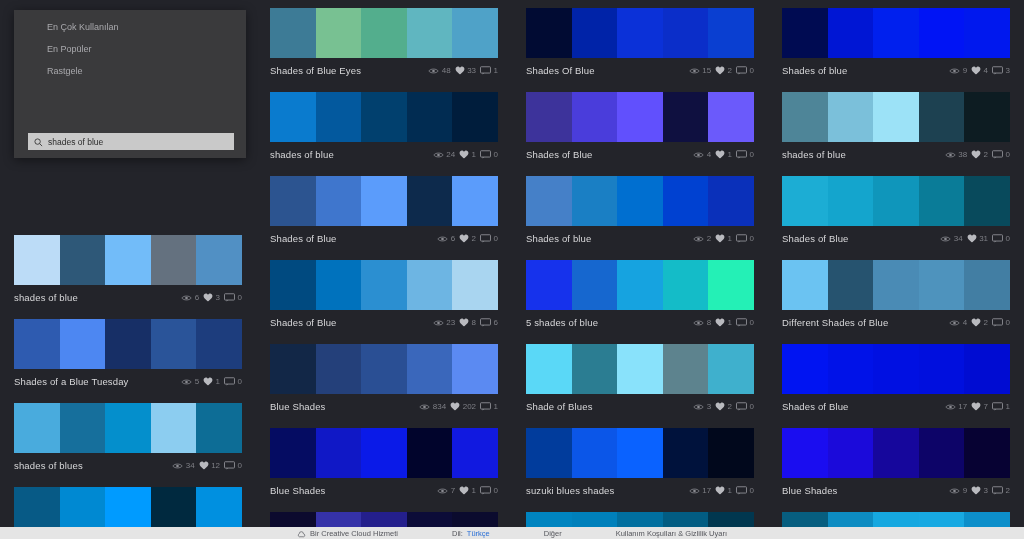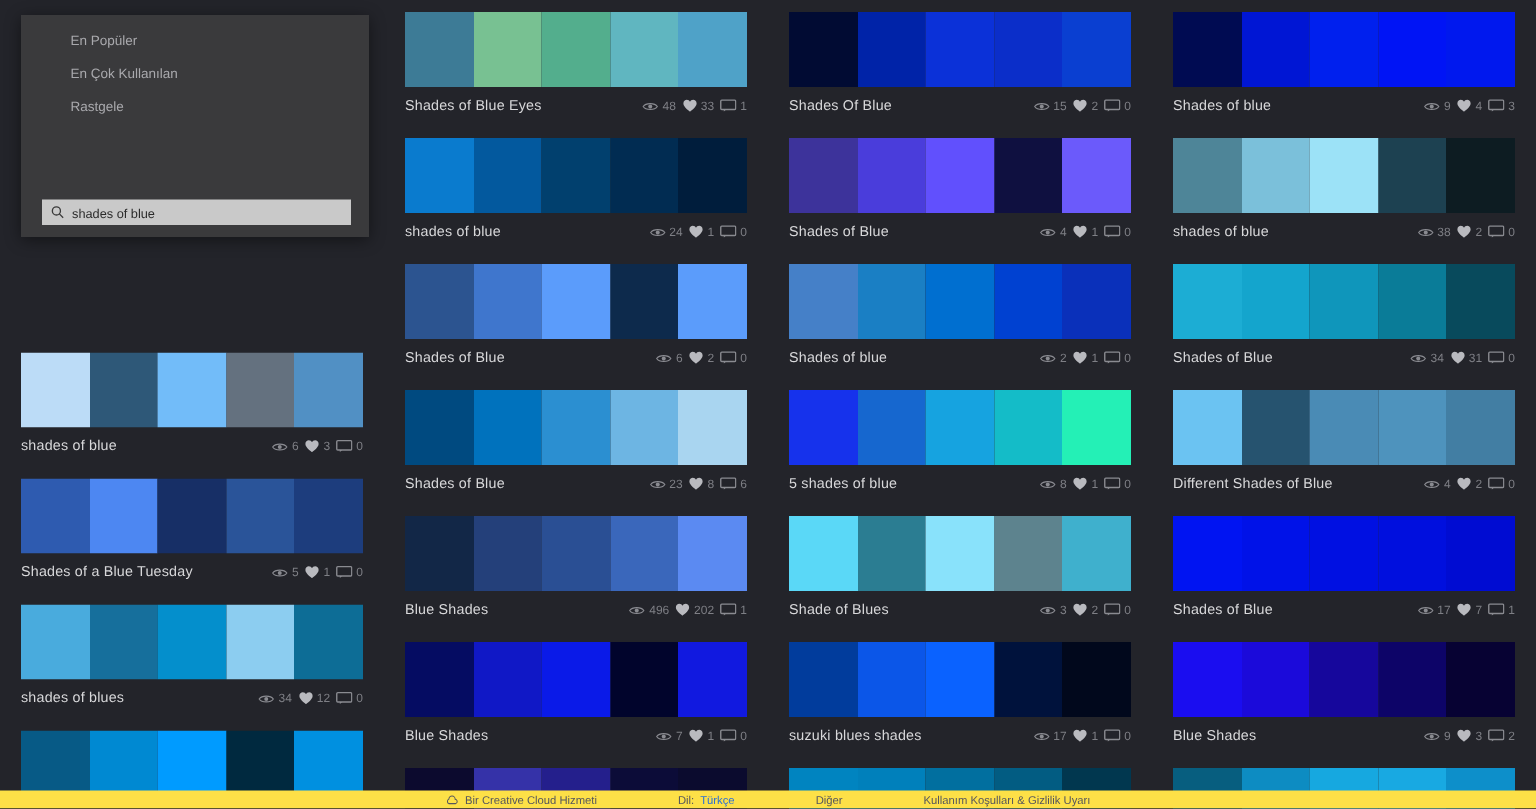--- a/index.html
+++ b/index.html
@@ -70,21 +70,21 @@
   }
   #search-input {
     border: 0; outline: 0; background: transparent;
     font-family: "Liberation Sans", sans-serif;
     font-size: 8.5px; color: #2b2b2b; width: 100%;
   }
 
   
   #footer {
     position: absolute; left: 0; bottom: 0; width: 1024px; height: 12px;
-    background: #fde047;
+    background: #e5e5e5;
     display: flex; align-items: center; justify-content: center; gap: 54px;
     overflow: hidden;
   }
   .foot-item { display: flex; align-items: center; gap: 4px; }
   .foot-text { font-size: 7.5px; color: #55565c; white-space: nowrap; }
   .foot-link { font-size: 7.5px; color: #2a6fd6; white-space: nowrap; }
 </style>
 </head>
 <body>
 
@@ -396,21 +396,21 @@
           <div class="meta">
             <div class="title">Blue Shades</div>
             <div class="stats">
               <div class="stat">
                 <span>
                   <svg width="11" height="8" viewBox="0 0 14 9">
                     <path d="M1 4.5 C3.2 1.2 10.8 1.2 13 4.5 C10.8 7.8 3.2 7.8 1 4.5 Z" fill="none" stroke="#8a8b91" stroke-width="1"></path>
                     <circle cx="7" cy="4.5" r="1.7" fill="#8a8b91"></circle>
                   </svg>
                 </span>
-                <span class="num">496</span>
+                <span class="num">834</span>
               </div>
               <div class="stat">
                 <span>
                   <svg width="10" height="9" viewBox="0 0 12 11">
                     <path d="M6 10.2 C6 10.2 0.6 6.6 0.6 3.6 C0.6 1.8 2 0.7 3.4 0.7 C4.6 0.7 5.6 1.5 6 2.3 C6.4 1.5 7.4 0.7 8.6 0.7 C10 0.7 11.4 1.8 11.4 3.6 C11.4 6.6 6 10.2 6 10.2 Z" fill="#b9babf"></path>
                   </svg>
                 </span>
                 <span class="num">202</span>
               </div>
               <div class="stat">
@@ -977,24 +977,24 @@
             <div class="swatch" style="background: rgb(24, 169, 226);"></div>
             <div class="swatch" style="background: rgb(13, 143, 202);"></div>
           </div>
         </div>
       </div>
     </div>
 
   <div id="panel">
     <div id="panel-body">
       <div class="panel-item">
-        <span>En Popüler</span>
+        <span>En Çok Kullanılan</span>
       </div>
       <div class="panel-item">
-        <span>En Çok Kullanılan</span>
+        <span>En Popüler</span>
       </div>
       <div class="panel-item">
         <span>Rastgele</span>
       </div>
     </div>
     <div id="search-wrap">
       <span>
         <svg width="9" height="9" viewBox="0 0 10 10">
           <circle cx="4" cy="4" r="3" fill="none" stroke="#3a3a3a" stroke-width="1"></circle>
           <line x1="6.2" y1="6.2" x2="9" y2="9" stroke="#3a3a3a" stroke-width="1"></line>

